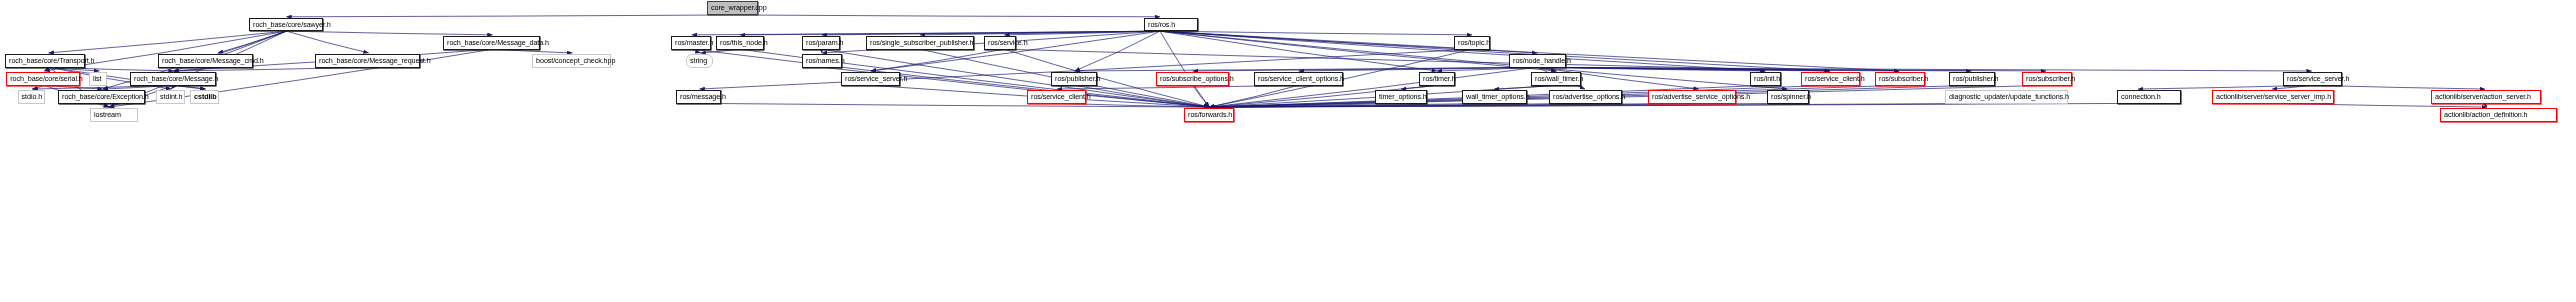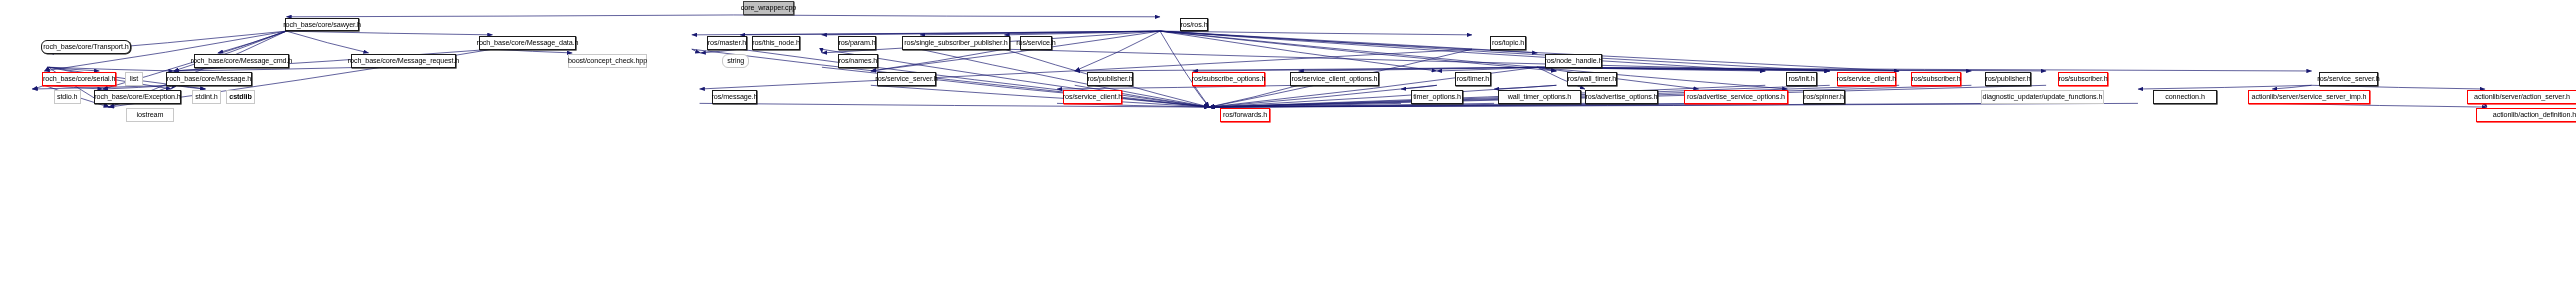--- a/index.html
+++ b/index.html
@@ -10,31 +10,30 @@
     background:#ffffff;
     font-family:"Liberation Sans","DejaVu Sans",sans-serif;
     overflow:hidden;
   }
   #edges{position:absolute;left:0;top:0;width:2576px;height:302px;pointer-events:none;}
   .node{
     position:absolute;
     box-sizing:border-box;
     display:flex;
     align-items:center;
-    justify-content:center;
+    justify-content:flex-start;
     white-space:nowrap;
     height:13.7px;
     font-size:7.2px;
     line-height:7.5px;
     color:#000000;
     background:#ffffff;
     border:0.6px solid #000000;
     letter-spacing:-0.1px;
     padding:0 3.1px;
-    margin-left:36px;
   }
   
   .k-root{
     background:#bfbfbf;
     border:0.6px solid #404040;
     box-shadow:0.6px 0.6px 0 #404040;
   }
   .k-hdr{            
     border:0.6px solid #1a1a1a;
     box-shadow:0.6px 0.6px 0 #1a1a1a;
@@ -164,21 +163,21 @@
         <path d="M3647,166 Q3819.5,169.85 3992,172"></path>
         <path d="M3989,166 Q3990.5,169.85 3992,172"></path>
       </g>
   </svg>
 <div class="node k-root" style="left: 707px; top: 1.2px; width: 51px;">
       <span>core_wrapper.cpp</span>
     </div>
     <div class="node k-hdr" style="left: 249px; top: 17.5px; width: 74px;">
       <span>roch_base/core/sawyer.h</span>
     </div>
-    <div class="node k-hdr" style="left: 1144px; top: 17.5px; width: 28px;">
+    <div class="node k-hdr" style="left: 1144px; top: 17.5px; width: 54px;">
       <span>ros/ros.h</span>
     </div>
     <div class="node k-hdr" style="left: 443px; top: 36px; width: 97px;">
       <span>roch_base/core/Message_data.h</span>
     </div>
     <div class="node k-hdr" style="left: 671px; top: 36px; width: 40px;">
       <span>ros/master.h</span>
     </div>
     <div class="node k-hdr" style="left: 716px; top: 36px; width: 48px;">
       <span>ros/this_node.h</span>
@@ -188,21 +187,21 @@
     </div>
     <div class="node k-hdr" style="left: 866px; top: 36px; width: 108px;">
       <span>ros/single_subscriber_publisher.h</span>
     </div>
     <div class="node k-hdr" style="left: 984px; top: 36px; width: 32px;">
       <span>ros/service.h</span>
     </div>
     <div class="node k-hdr" style="left: 1454px; top: 36px; width: 36px;">
       <span>ros/topic.h</span>
     </div>
-    <div class="node k-hdr" style="left: 5px; top: 40px; width: 90px; border-radius: 6px;">
+    <div class="node k-hdr" style="left: 5px; top: 54px; width: 80px;">
       <span>roch_base/core/Transport.h</span>
     </div>
     <div class="node k-hdr" style="left: 158px; top: 54px; width: 95px;">
       <span>roch_base/core/Message_cmd.h</span>
     </div>
     <div class="node k-hdr" style="left: 315px; top: 54px; width: 105px;">
       <span>roch_base/core/Message_request.h</span>
     </div>
     <div class="node k-sys" style="left: 532px; top: 54px; width: 79px;">
       <span>boost/concept_check.hpp</span>
@@ -275,27 +274,27 @@
     </div>
     <div class="node k-hdr" style="left: 676px; top: 90px; width: 45px;">
       <span>ros/message.h</span>
     </div>
     <div class="node k-red" style="left: 1027px; top: 90px; width: 59px;">
       <span>ros/service_client.h</span>
     </div>
     <div class="node k-hdr" style="left: 1375px; top: 90px; width: 52px;">
       <span>timer_options.h</span>
     </div>
-    <div class="node k-hdr" style="left: 1462px; top: 90px; width: 83px;">
+    <div class="node k-hdr" style="left: 1462px; top: 90px; width: 65px;">
       <span>wall_timer_options.h</span>
     </div>
     <div class="node k-hdr" style="left: 1549px; top: 90px; width: 73px;">
       <span>ros/advertise_options.h</span>
     </div>
-    <div class="node k-red" style="left: 1648px; top: 90px; width: 104px;">
+    <div class="node k-red" style="left: 1648px; top: 90px; width: 88px;">
       <span>ros/advertise_service_options.h</span>
     </div>
     <div class="node k-hdr" style="left: 1767px; top: 90px; width: 42px;">
       <span>ros/spinner.h</span>
     </div>
     <div class="node k-sys" style="left: 1945px; top: 90px; width: 123px;">
       <span>diagnostic_updater/update_functions.h</span>
     </div>
     <div class="node k-hdr" style="left: 2117px; top: 90px; width: 64px;">
       <span>connection.h</span>

